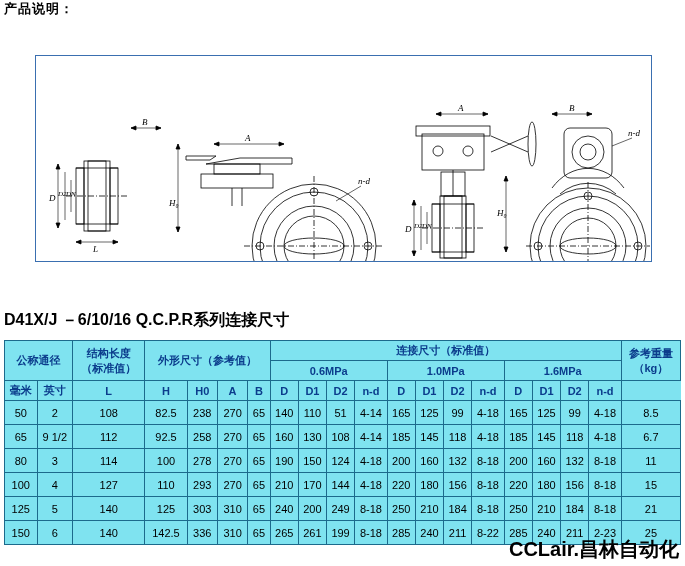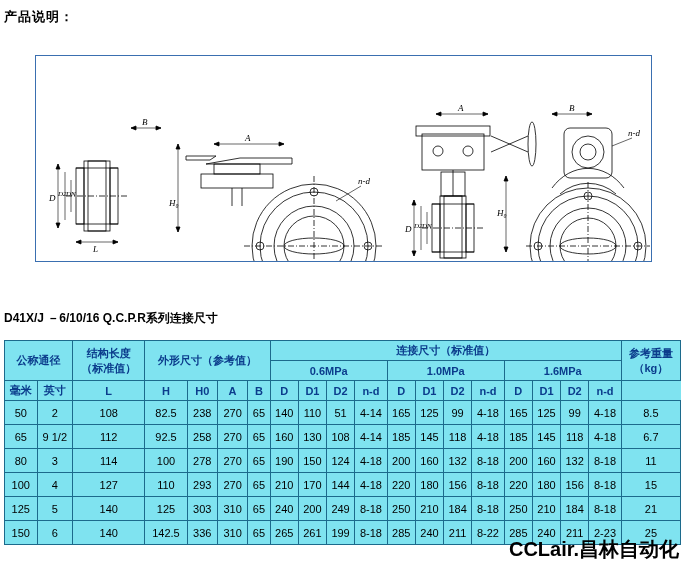--- a/index.html
+++ b/index.html
@@ -6,21 +6,21 @@
   body{
     width:685px;height:566px;
     background:#ffffff;
     font-family:"Liberation Sans", sans-serif;
     color:#000;
     position:relative;
     overflow:hidden;
   }
   
   .page-title{
-    position:absolute;left:4px;top:8px;
+    position:absolute;left:4px;top:0;
     font-size:13px;font-weight:bold;letter-spacing:1px;
     color:#000;
   }
   
   .drawing{
     position:absolute;left:35px;top:55px;
     width:615px;height:205px;
     border:1px solid #3a6fb0;
     background:#ffffff;
     overflow:hidden;
@@ -28,21 +28,21 @@
   .drawing .watermark{
     position:absolute;left:50%;top:-28px;transform:translateX(-50%);
     font-size:76px;font-weight:bold;color:#bcd6ee;
     letter-spacing:4px;white-space:nowrap;
     font-family:"Liberation Serif", serif;
   }
   .drawing svg{position:absolute;left:0;top:0;}
   
   .sub-title{
     position:absolute;left:4px;top:310px;
-    font-size:12px;font-weight:bold;
+    font-size:16px;font-weight:bold;
   }
   
   table{
     position:absolute;left:4px;top:340px;
     border-collapse:collapse;
     width:677px;
     background:#7fe3f0;
     font-size:11px;
   }
   td,th{

